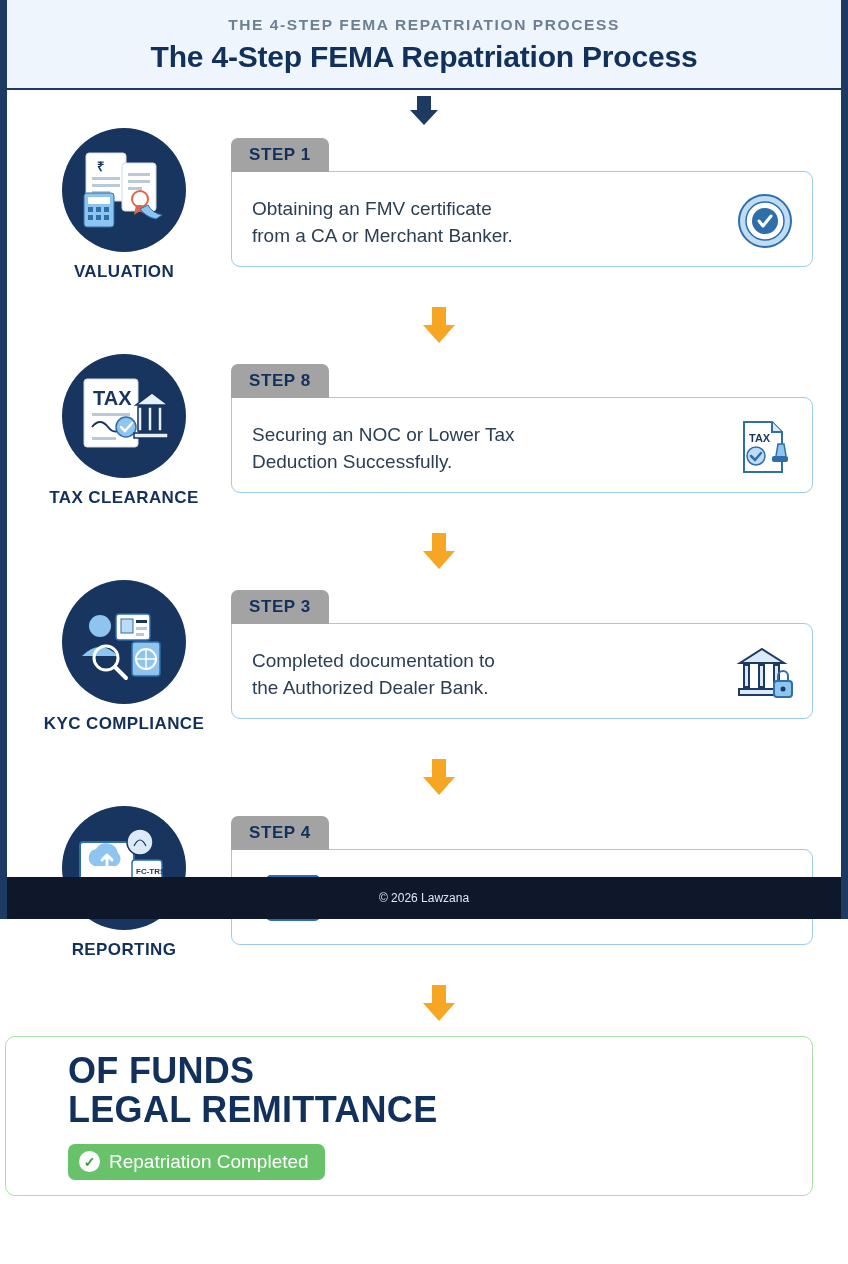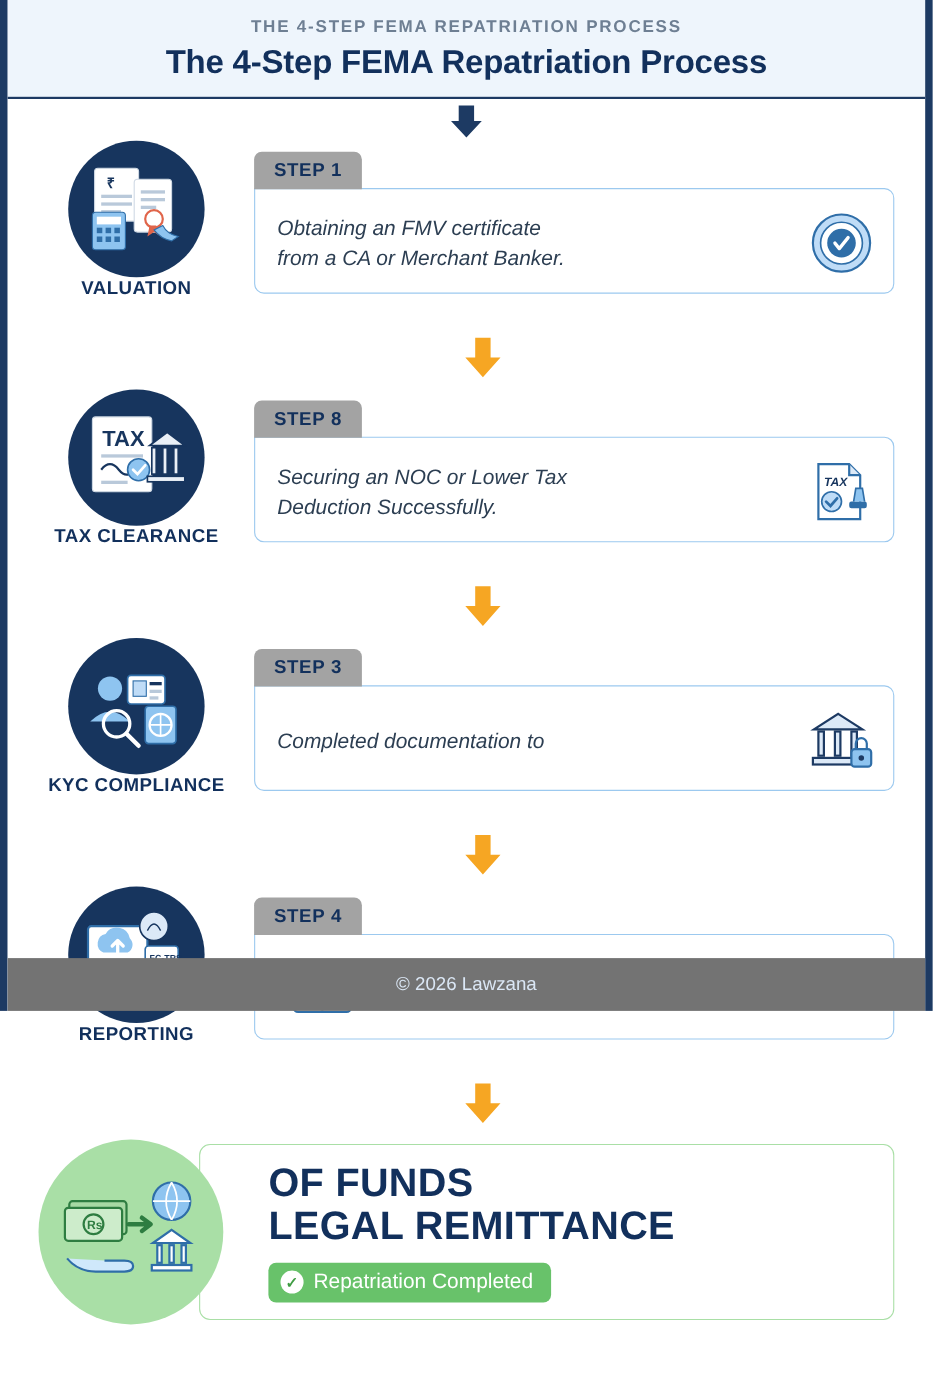--- a/index.html
+++ b/index.html
@@ -76,20 +76,21 @@
     height: 124px;
     border-radius: 50%;
     background: #17355e;
     display: flex;
     align-items: center;
     justify-content: center;
     position: relative;
     overflow: hidden;
   }
   .icon-label {
+    margin-top: 10px;
     font-size: 17px;
     font-weight: bold;
     color: #12305c;
     letter-spacing: 0.4px;
     text-align: center;
   }
 
   .card-col { flex: 1; padding-top: 10px; position: relative; }
 
   .step-badge {
@@ -108,21 +109,20 @@
     border: 1.5px solid #9cc9ef;
     border-radius: 9px;
     border-top-left-radius: 0;
     background: #ffffff;
     min-height: 96px;
     display: flex;
     align-items: center;
     justify-content: space-between;
     padding: 12px 16px 4px 20px;
     margin-top: -1px;
-    font-style: italic;
   }
   .card-text {
     font-size: 19px;
     color: #2c3e52;
     line-height: 1.42;
     max-width: 350px;
   }
   .card-text b { color: #12305c; }
   .card-icon { flex: 0 0 auto; margin-left: 10px; }
 
@@ -191,24 +191,24 @@
     color: #3f9c43;
     font-size: 14px;
     font-weight: bold;
     display: flex; align-items: center; justify-content: center;
   }
 
   
   .footer {
     position: absolute;
     bottom: 0; left: 0; right: 0;
-    background: #737373;
+    background: #0f172a;
     color: #dbe7f5;
     text-align: center;
-    font-size: 17px;
+    font-size: 12px;
     padding: 14px 0;
   }
 </style>
 </head>
 <body>
 
 <div class="page">
 
   <div class="header">
     <div class="eyebrow">THE 4-STEP FEMA REPATRIATION PROCESS</div>
@@ -348,20 +348,21 @@
               <line x1="39" y1="65" x2="50" y2="76" stroke="#ffffff" stroke-width="4" stroke-linecap="round"></line>
             </svg>
           </div>
           <div class="icon-label">KYC COMPLIANCE</div>
         </div>
         <div class="card-col">
           <div class="step-badge">STEP 3</div>
           <div class="card">
             <div class="card-text">
               <span>Completed documentation to</span><br>
+              <span>the Authorized Dealer Bank.</span>
             </div>
             <div class="card-icon">
               <svg width="62" height="60" viewBox="0 0 62 60">
                 <g fill="#dce9f7" stroke="#1d3a63" stroke-width="2">
                   <polygon points="28,6 50,20 6,20"></polygon>
                   <rect x="10" y="22" width="5" height="22"></rect>
                   <rect x="25" y="22" width="5" height="22"></rect>
                   <rect x="40" y="22" width="5" height="22"></rect>
                   <rect x="5" y="46" width="46" height="6"></rect>
                 </g>
@@ -423,41 +424,20 @@
       <div class="flow-arrow">
         <svg width="38" height="40" viewBox="0 0 38 40">
           <polygon points="12,2 26,2 26,20 35,20 19,38 3,20 12,20" fill="#f6a623"></polygon>
         </svg>
       </div>
 
     </div>
 
     <div class="final-wrap">
       <div class="final">
-        <div class="final-circle">
-          <svg width="128" height="108" viewBox="0 0 128 108">
-            <g>
-              <rect x="8" y="26" width="52" height="30" rx="3" fill="#a7d9a4" stroke="#2e7d41" stroke-width="2"></rect>
-              <rect x="4" y="32" width="52" height="30" rx="3" fill="#cdeccb" stroke="#2e7d41" stroke-width="2"></rect>
-              <circle cx="30" cy="47" r="9" fill="none" stroke="#2e7d41" stroke-width="2"></circle>
-              <text x="24" y="51" font-size="11" font-weight="bold" fill="#2e7d41" font-family="'Liberation Sans',sans-serif">Rs</text>
-            </g>
-            <path d="M62 47 h16 M74 41 l8 6 l-8 6" stroke="#2e7d41" stroke-width="4" fill="none" stroke-linecap="round" stroke-linejoin="round"></path>
-            <circle cx="101" cy="26" r="17" fill="#8ec4f0" stroke="#2f6ea8" stroke-width="2"></circle>
-            <path d="M84 26 h34 M101 9 q10 17 0 34 M101 9 q-10 17 0 34" stroke="#ffffff" stroke-width="1.6" fill="none"></path>
-            <g fill="#ffffff" stroke="#2f6ea8" stroke-width="2">
-              <polygon points="101,52 118,64 84,64"></polygon>
-              <rect x="88" y="66" width="4" height="16"></rect>
-              <rect x="99" y="66" width="4" height="16"></rect>
-              <rect x="110" y="66" width="4" height="16"></rect>
-              <rect x="83" y="84" width="36" height="5"></rect>
-            </g>
-            <path d="M6 78 q10 12 26 12 h26 q8 0 8 -5 t-8 -5 h-18" fill="#cfe8fb" stroke="#2f6ea8" stroke-width="2"></path>
-          </svg>
-        </div>
         <div class="final-card">
           <div class="final-title">
             <div>OF FUNDS</div>
             <div>LEGAL REMITTANCE</div>
           </div>
           <div class="success-pill">
             <span class="check-circle">✓</span>
             <span>Repatriation Completed</span>
           </div>
         </div>

